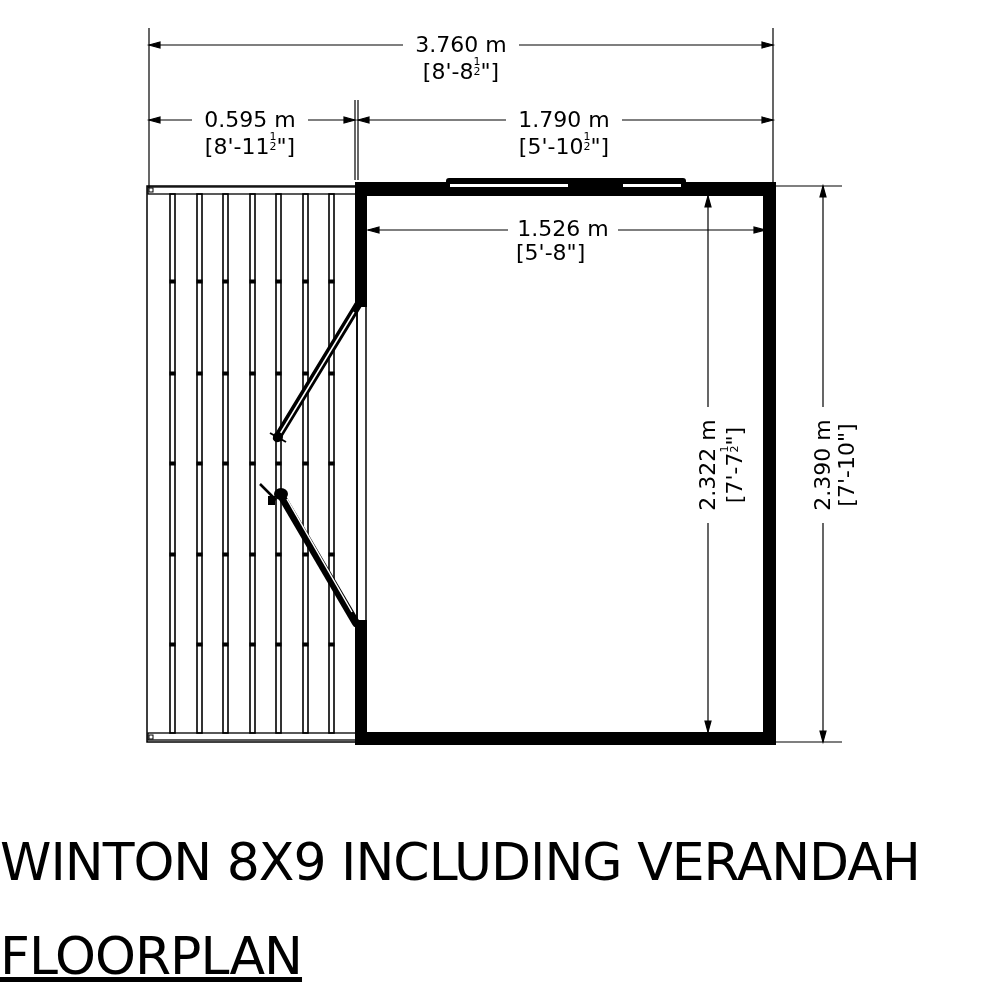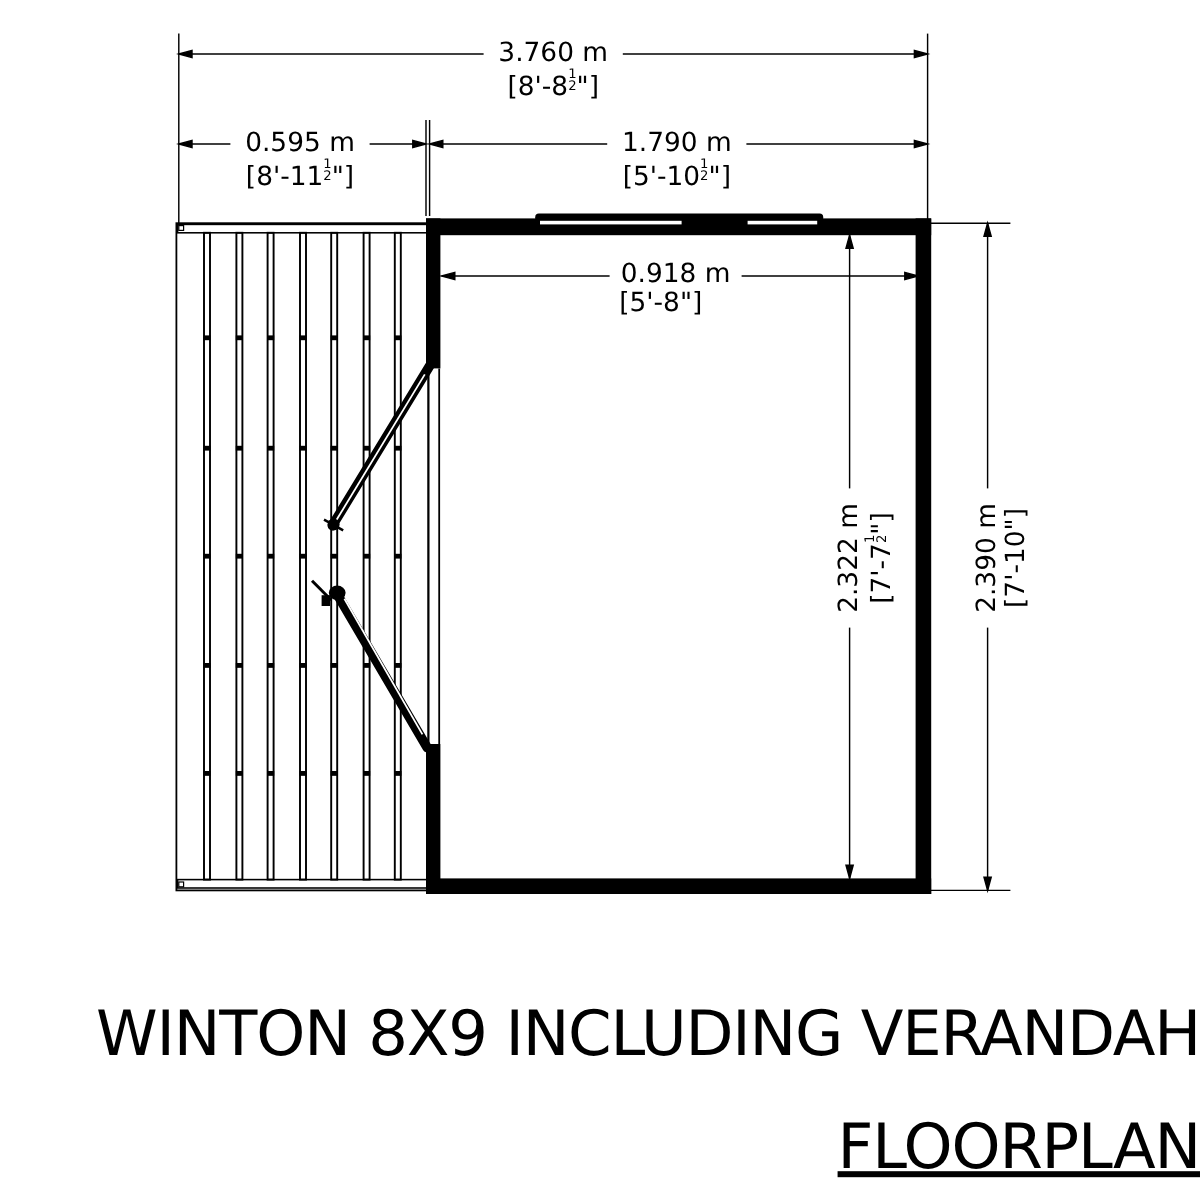--- a/index.html
+++ b/index.html
@@ -3,21 +3,21 @@
   <meta charset="utf-8">
   <style>
     html, body { margin: 0; padding: 0; background: #ffffff; }
     body { width: 1000px; height: 1000px; position: relative; overflow: hidden; font-family: "DejaVu Sans", sans-serif; color: #000; }
     #plan { position: absolute; left: 0; top: 0; }
     .dim-text { position: absolute; font-family: "DejaVu Sans", sans-serif; font-size: 22px; line-height: 24px; color: #000; background: #fff; white-space: nowrap; text-align: center; }
     .dim-text .sub { display: block; }
     .frac { display: inline-block; font-size: 11px; line-height: 10px; vertical-align: 4px; text-align: center; }
     .frac span { display: block; }
     .vtext { position: absolute; transform-origin: center center; transform: rotate(-90deg); }
-    .title { position: absolute; left: 0; width: 1000px; text-align: right; font-family: "DejaVu Sans", sans-serif; font-size: 52px; letter-spacing: -1px; font-weight: normal; }
+    .title { position: absolute; left: 0; width: 1000px; text-align: left; font-family: "DejaVu Sans", sans-serif; font-size: 52px; letter-spacing: -1px; font-weight: normal; }
   </style>
 </head>
 <body>
 
 <svg id="plan" width="1000" height="1000" viewBox="0 0 1000 1000" xmlns="http://www.w3.org/2000/svg">
 
   <g stroke="#000" stroke-width="1.2" fill="none">
     <line x1="149" y1="28" x2="149" y2="188"></line>
     <line x1="773" y1="28" x2="773" y2="186"></line>
     <line x1="355" y1="100" x2="355" y2="180"></line>
@@ -156,21 +156,21 @@
   <span class="sub">0.595 m</span>
   <span class="sub"><span>[8'-11</span><span class="frac"><span>1</span><span>2</span></span><span>"]</span></span>
 </div>
 
 <div class="dim-text" style="left:506px; top:108px; width:116px;">
   <span class="sub">1.790 m</span>
   <span class="sub"><span>[5'-10</span><span class="frac"><span>1</span><span>2</span></span><span>"]</span></span>
 </div>
 
 <div class="dim-text" style="left:508px; top:217px; width:110px;">
-  <span class="sub">0.918 m</span>
+  <span class="sub">1.526 m</span>
   <span class="sub" style="text-align:left; padding-left:8px;">[5'-8"]</span>
 </div>
 
 <div class="dim-text vtext" style="left:662px; top:441px; width:116px; height:48px;">
   <span class="sub">2.322 m</span>
   <span class="sub"><span>[7'-7</span><span class="frac"><span>1</span><span>2</span></span><span>"]</span></span>
 </div>
 
 <div class="dim-text vtext" style="left:777px; top:441px; width:116px; height:48px;">
   <span class="sub">2.390 m</span>

